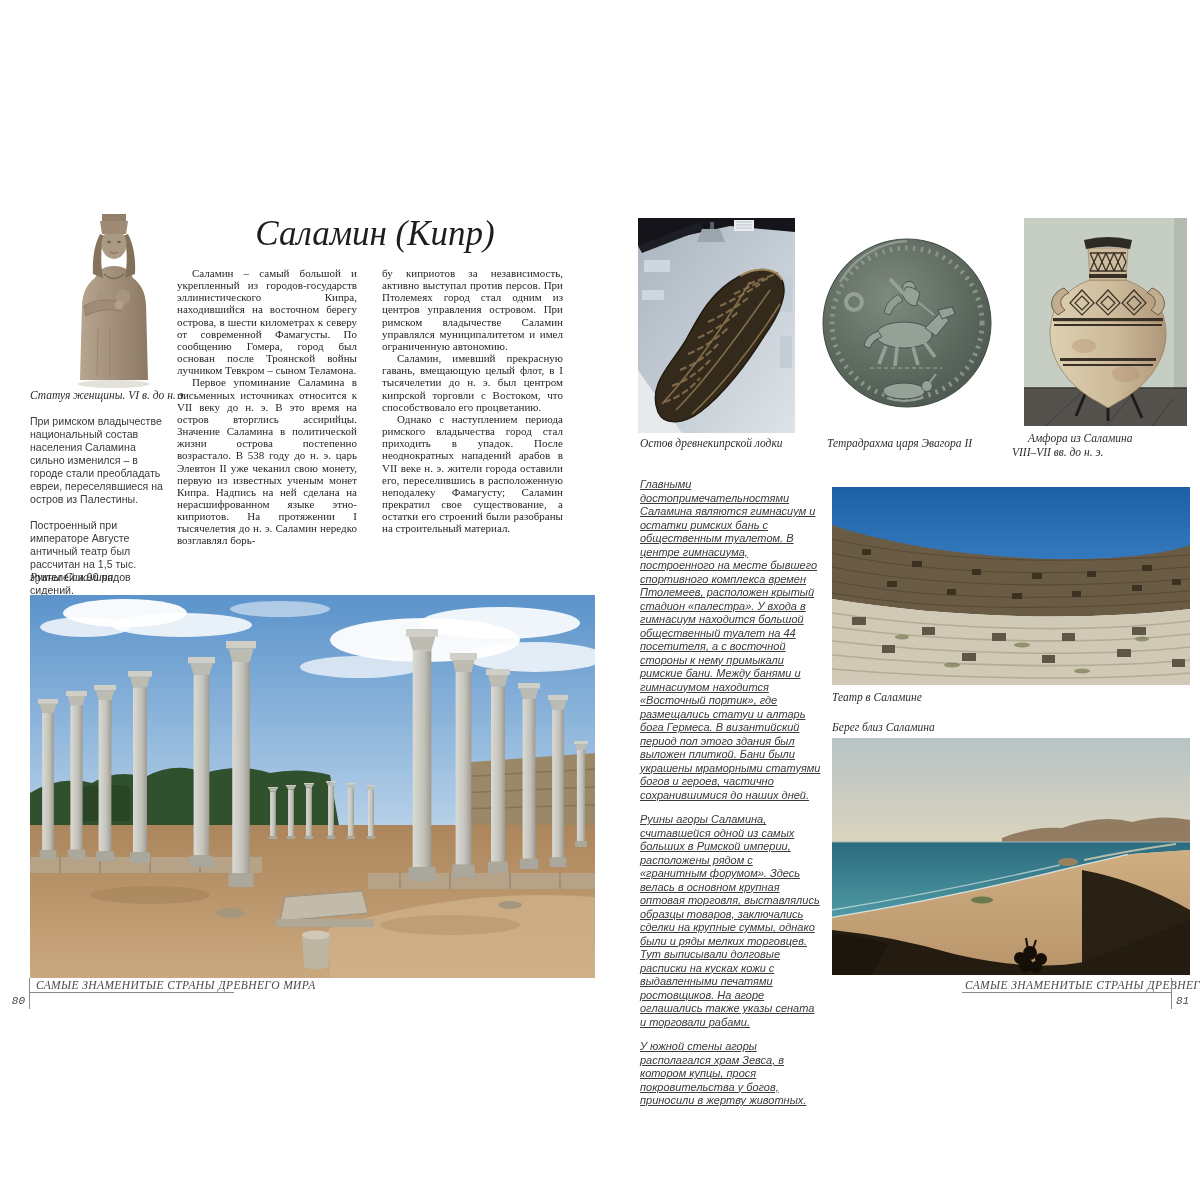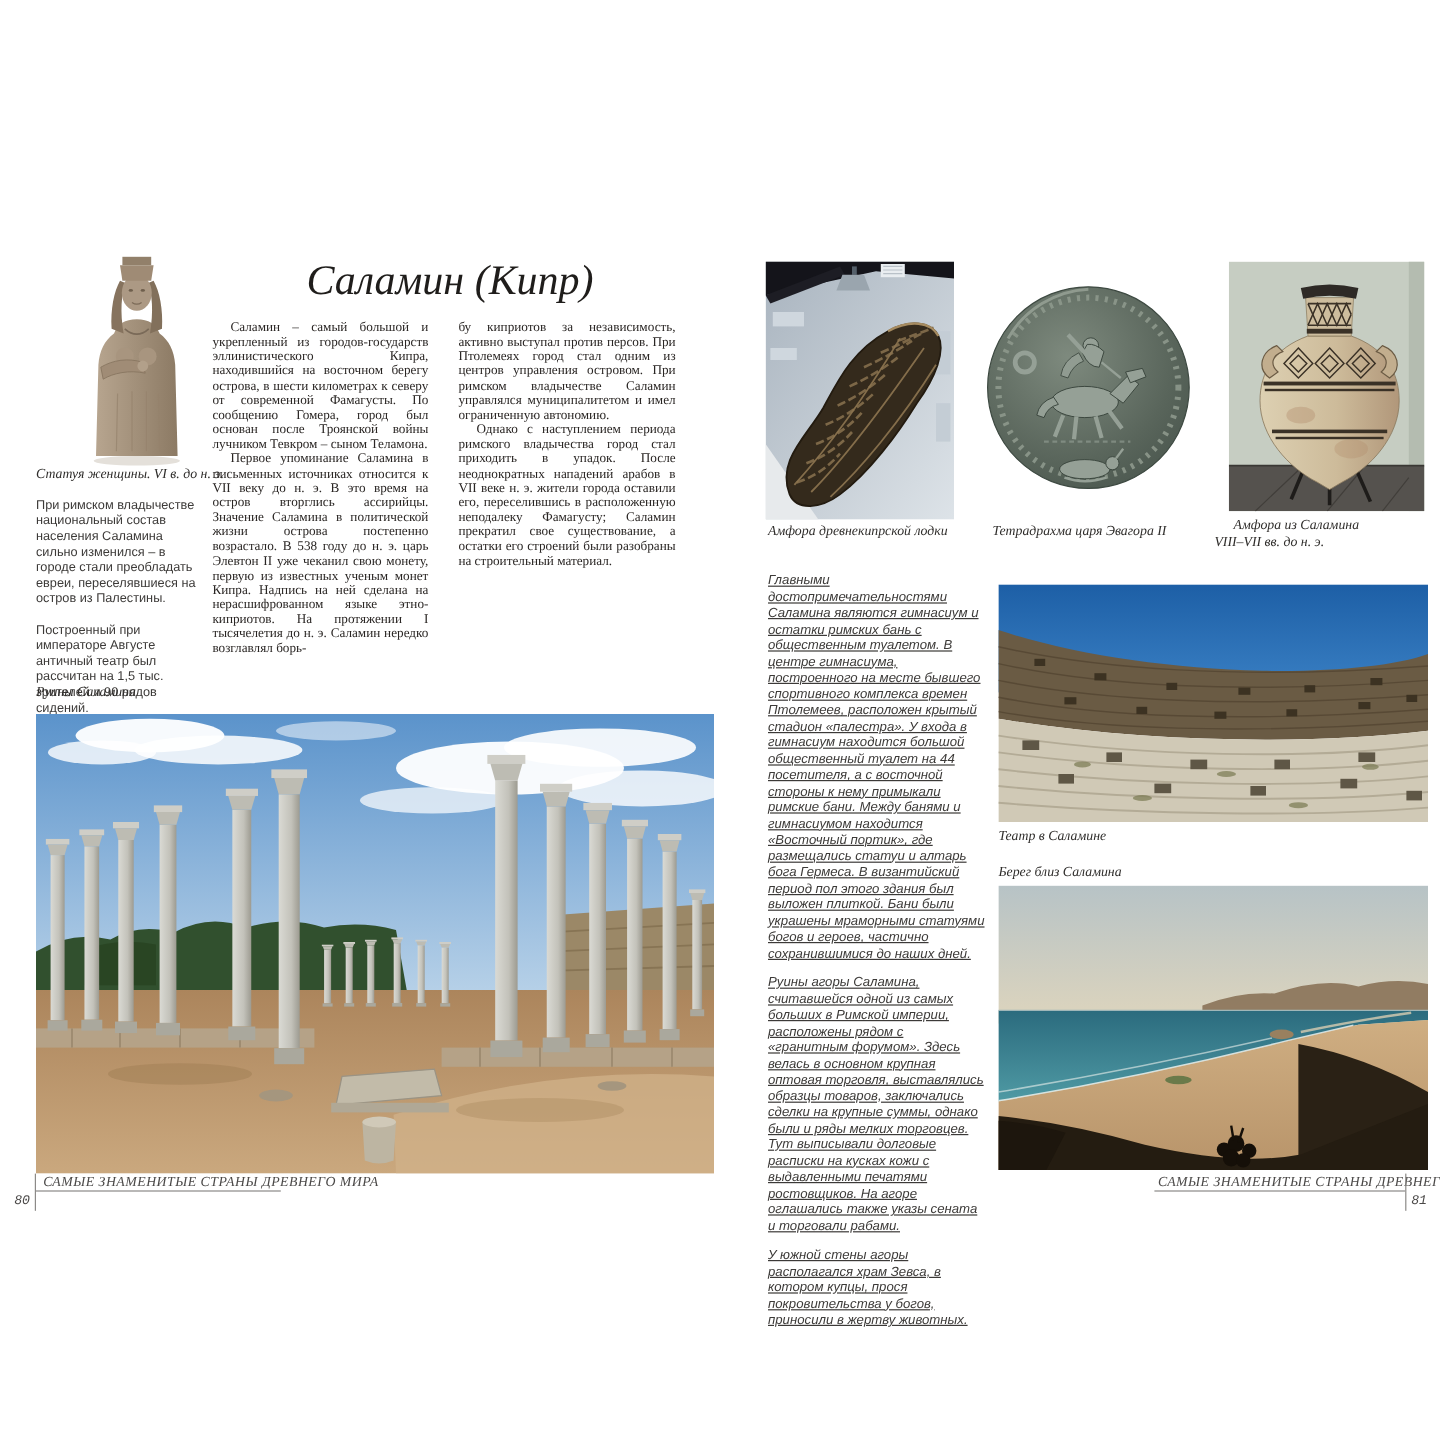--- a/index.html
+++ b/index.html
@@ -66,20 +66,21 @@
 
   <div class="abs title" style="left:185px;top:214px;width:380px;">Саламин (Кипр)</div>
 
   <div class="abs body-col" style="left:177px;top:267px;width:180px;">
     <p>Саламин – самый большой и укрепленный из городов-государств эллинистического Кипра, находившийся на восточном берегу острова, в шести километрах к северу от современной Фамагусты. По сообщению Гомера, город был основан после Троянской войны лучником Тевкром – сыном Теламона.</p>
     <p>Первое упоминание Саламина в письменных источниках относится к VII веку до н. э. В это время на остров вторглись ассирийцы. Значение Саламина в политической жизни острова постепенно возрастало. В 538 году до н. э. царь Элевтон II уже чеканил свою монету, первую из известных ученым монет Кипра. Надпись на ней сделана на нерасшифрованном языке этно-киприотов. На протяжении I тысячелетия до н. э. Саламин нередко возглавлял борь-</p>
   </div>
 
   <div class="abs body-col" style="left:382px;top:267px;width:181px;">
     <p class="noindent">бу киприотов за независимость, активно выступал против персов. При Птолемеях город стал одним из центров управления островом. При римском владычестве Саламин управлялся муниципалитетом и имел ограниченную автономию.</p>
+    <p>Саламин, имевший прекрасную гавань, вмещающую целый флот, в I тысячелетии до н. э. был центром кипрской торговли с Востоком, что способствовало его процветанию.</p>
     <p>Однако с наступлением периода римского владычества город стал приходить в упадок. После неоднократных нападений арабов в VII веке н. э. жители города оставили его, переселившись в расположенную неподалеку Фамагусту; Саламин прекратил свое существование, а остатки его строений были разобраны на строительный материал.</p>
   </div>
 
   <div class="abs cap" style="left:30px;top:571px;width:200px;">Руины Саламина</div>
 
   <svg class="abs" style="left:30px;top:595px;" width="565" height="383" viewBox="0 0 565 383">
     <defs>
       <linearGradient id="skyG" x1="0" y1="0" x2="0" y2="1">
         <stop offset="0" stop-color="#5b93cb"></stop>
           <stop offset="1" stop-color="#b7d1e8"></stop>
@@ -261,21 +262,21 @@
         <path d="M58,78 L65,85 L58,92 L51,85 Z"></path>
       <path d="M84,72 L96,85 L84,97 L72,85 Z"></path>
         <path d="M84,78 L91,85 L84,92 L77,85 Z"></path>
       <path d="M110,72 L122,85 L110,97 L98,85 Z"></path>
         <path d="M110,78 L117,85 L110,92 L103,85 Z"></path>
     </g>
     <ellipse cx="60" cy="128" rx="12" ry="7" fill="#b08868" opacity="0.35"></ellipse>
     <ellipse cx="102" cy="156" rx="14" ry="8" fill="#b08868" opacity="0.3"></ellipse>
   </svg>
 
-  <div class="abs cap" style="left:640px;top:437px;width:170px;">Амфора древнекипрской лодки</div>
+  <div class="abs cap" style="left:640px;top:437px;width:170px;">Остов древнекипрской лодки</div>
   <div class="abs cap" style="left:827px;top:437px;width:170px;">Тетрадрахма царя Эвагора II</div>
   <div class="abs cap" style="left:1028px;top:432px;width:150px;">Амфора из Саламина</div>
   <div class="abs cap" style="left:1012px;top:446px;width:150px;">VIII–VII вв. до н. э.</div>
 
   <div class="abs ital-col" style="left:640px;top:478px;width:182px;">
     <p style="margin-bottom:11px">Главными достопримечательностями Саламина являются гимнасиум и остатки римских бань с общественным туалетом. В центре гимнасиума, построенного на месте бывшего спортивного комплекса времен Птолемеев, расположен крытый стадион «палестра». У входа в гимнасиум находится большой общественный туалет на 44 посетителя, а с восточной стороны к нему примыкали римские бани. Между банями и гимнасиумом находится «Восточный портик», где размещались статуи и алтарь бога Гермеса. В византийский период пол этого здания был выложен плиткой. Бани были украшены мраморными статуями богов и героев, частично сохранившимися до наших дней.</p>
     <p style="margin-bottom:11px">Руины агоры Саламина, считавшейся одной из самых больших в Римской империи, расположены рядом с «гранитным форумом». Здесь велась в основном крупная оптовая торговля, выставлялись образцы товаров, заключались сделки на крупные суммы, однако были и ряды мелких торговцев. Тут выписывали долговые расписки на кусках кожи с выдавленными печатями ростовщиков. На агоре оглашались также указы сената и торговали рабами.</p>
     <p>У южной стены агоры располагался храм Зевса, в котором купцы, прося покровительства у богов, приносили в жертву животных.</p>
   </div>
 

